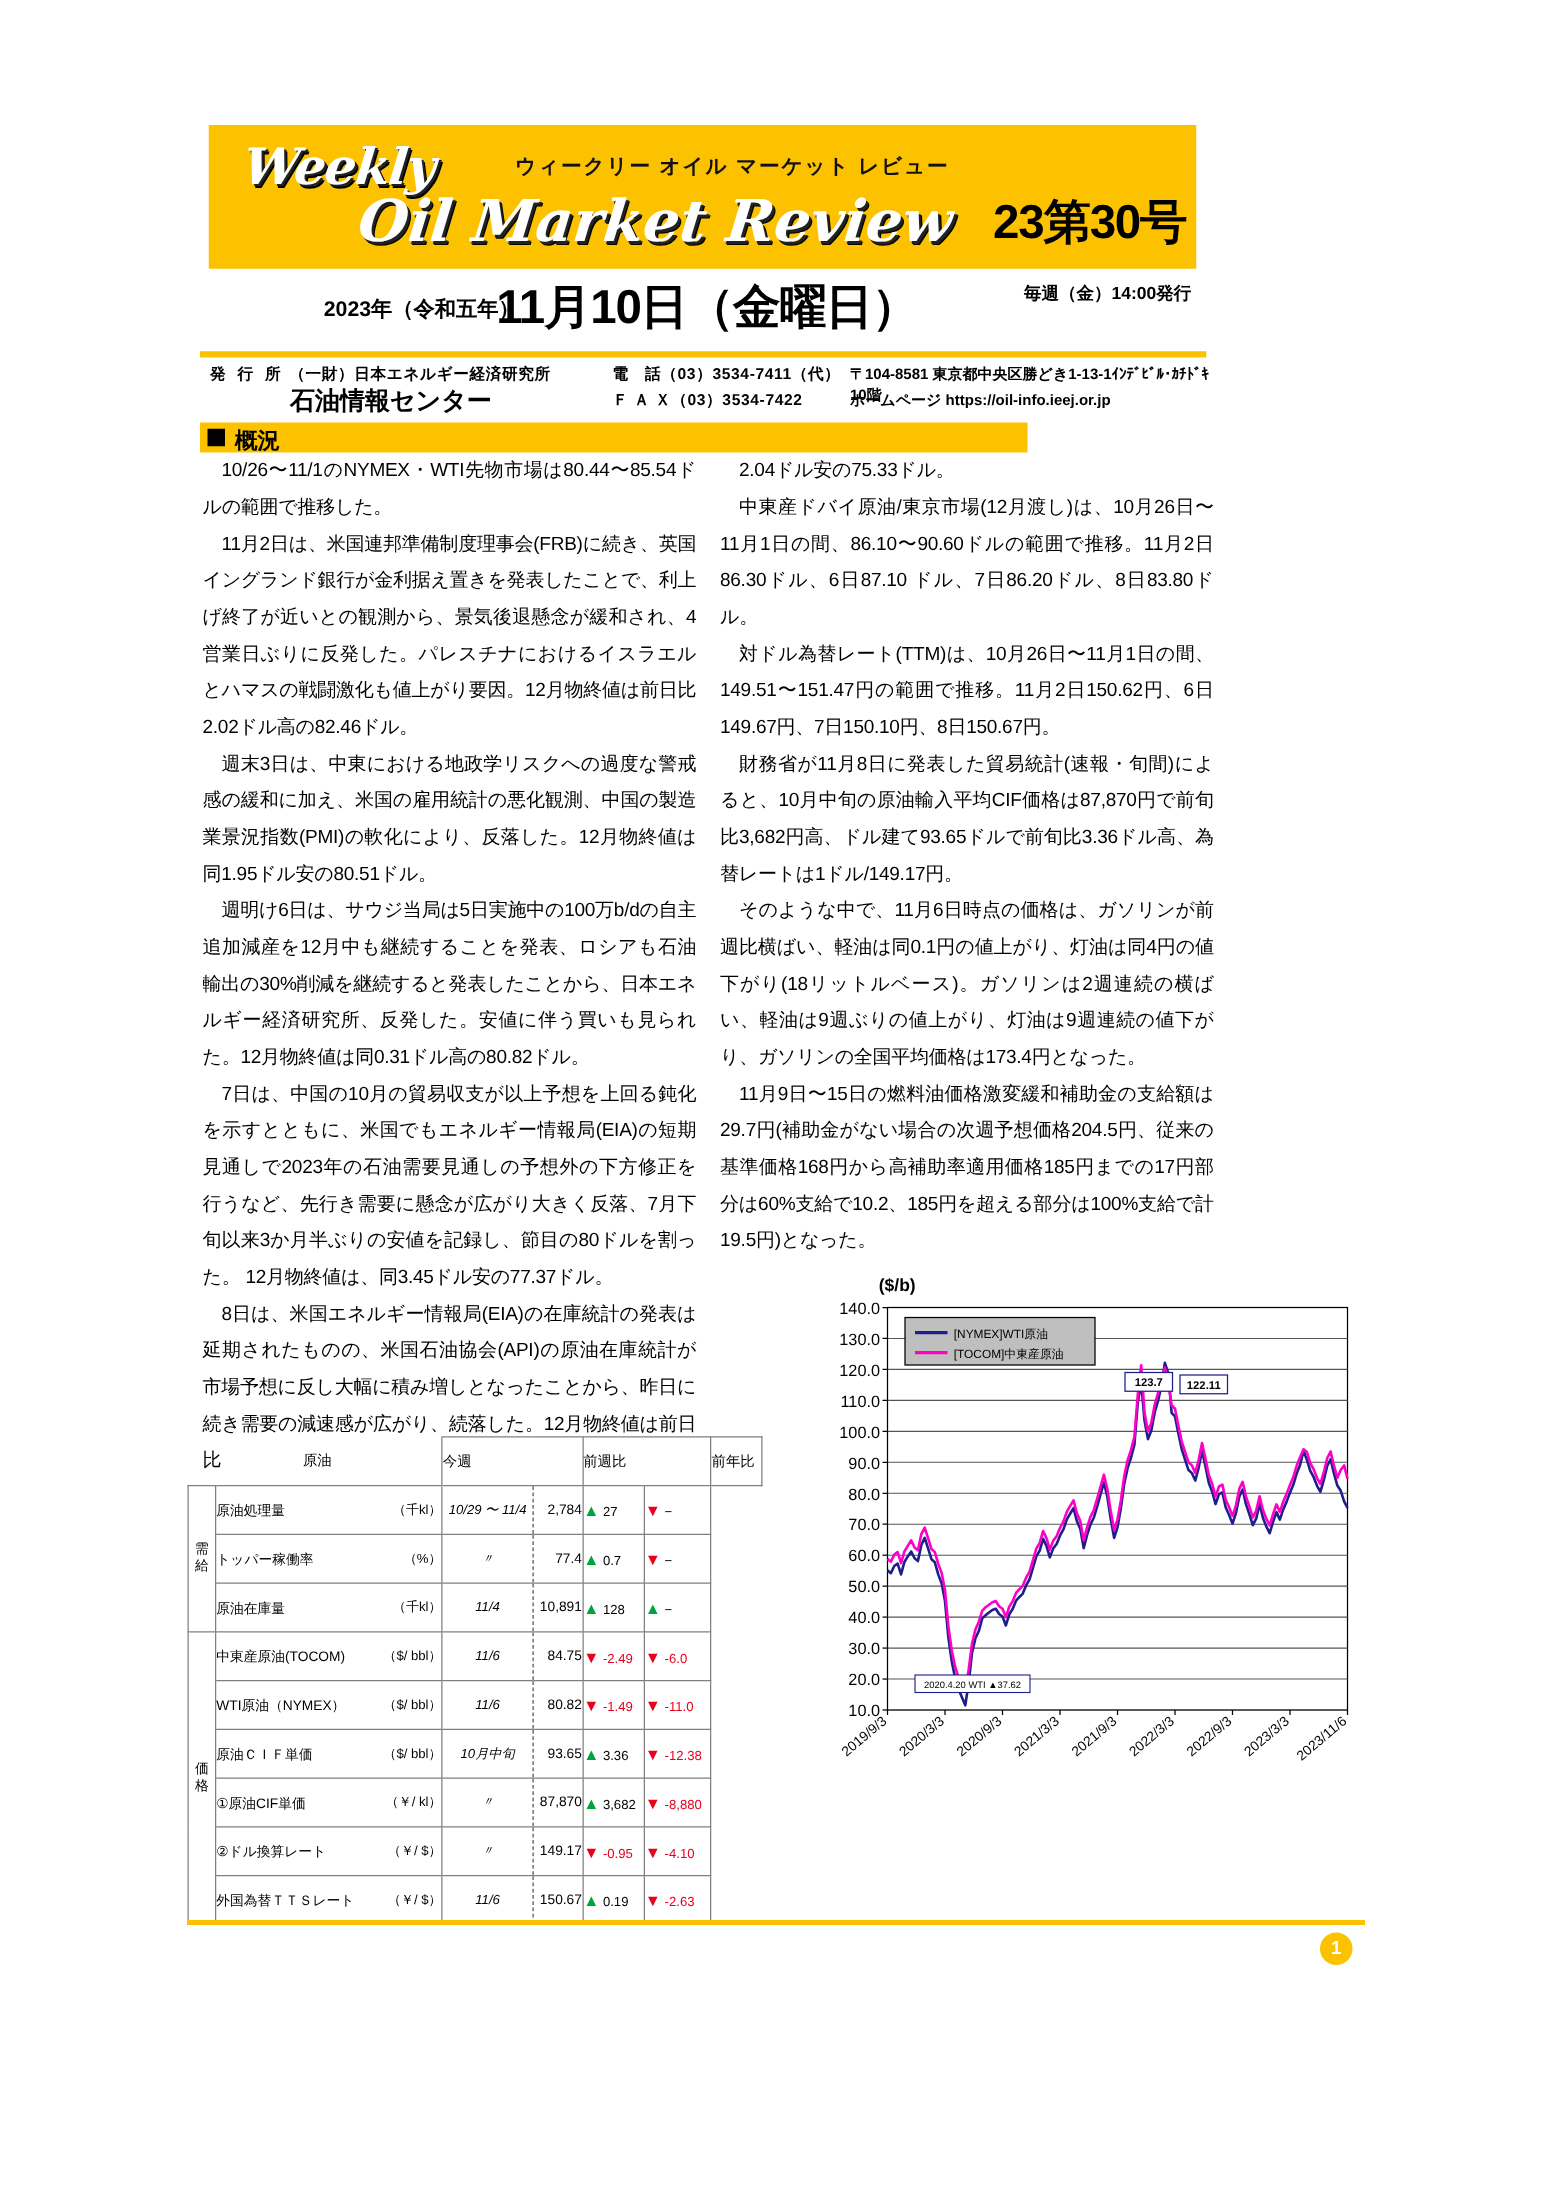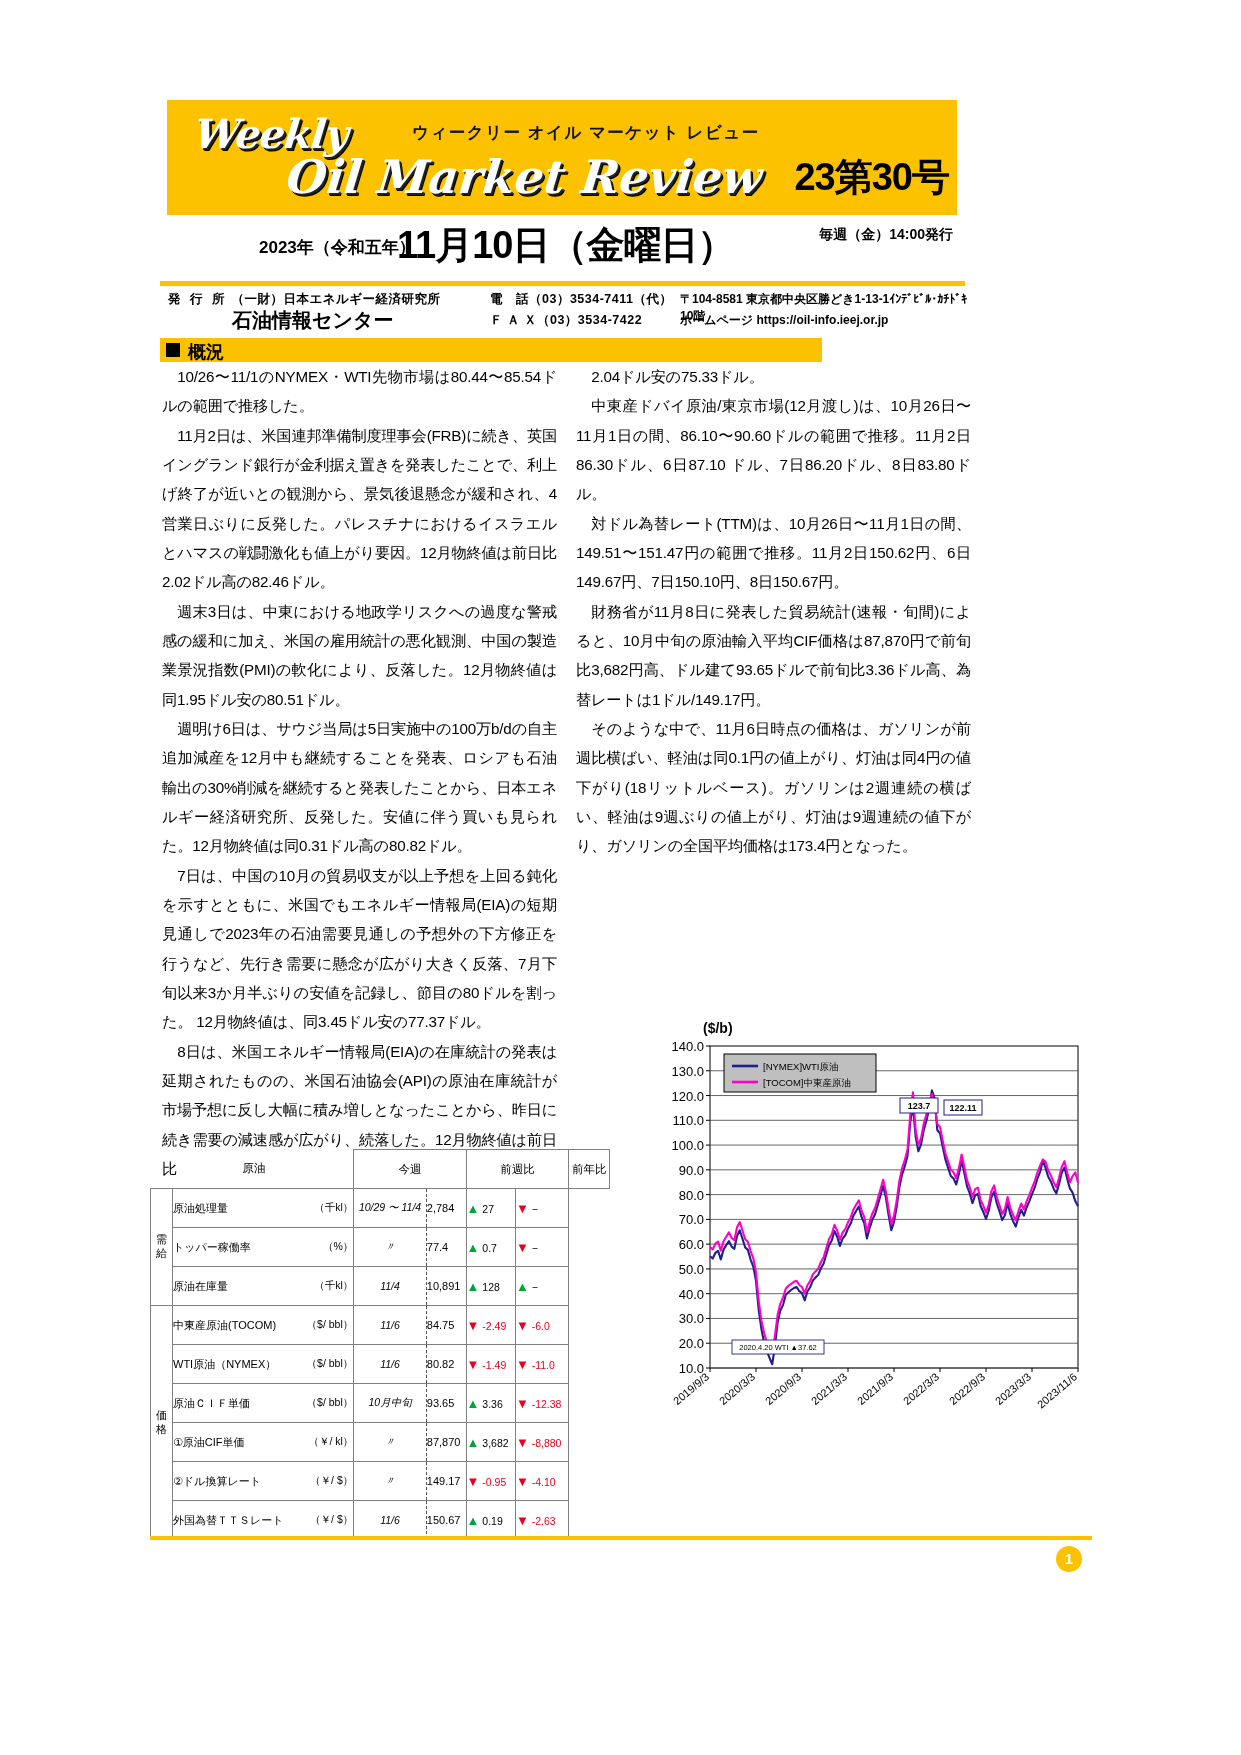--- a/index.html
+++ b/index.html
@@ -109,30 +109,30 @@
   .tbl-wrap { position:absolute; left:150px; top:1149px; width:460px; }
   table.data {
     border-collapse:collapse; width:460px;
     font-size:10.5px;
   }
   table.data td {
     border:1px solid #808080;
     padding:0; height:39px;
     vertical-align:middle;
   }
-  .hdr-row td { height:33px; text-align:center; font-size:11.5px; border-top:none;}
+  .hdr-row td { height:33px; text-align:left; font-size:11.5px; border-top:none;}
   .hdr-row td.blank { border-left:none; border-top:none; text-align:center; padding-left:4px;}
   .cat {
     width:22px; text-align:center; font-size:11px;
     line-height:1.25;
   }
   .nm { padding-left:6px; font-size:11px; white-space:nowrap; }
   .unit { text-align:right; padding-right:8px; font-size:10.5px; white-space:nowrap;}
   .dt  { text-align:center; font-size:10.5px; white-space:nowrap;font-style:italic; }
-  .val { text-align:left; padding-right:3px; font-size:11px; white-space:nowrap; }
+  .val { text-align:right; padding-right:3px; font-size:11px; white-space:nowrap; }
   .chg { text-align:left; padding-left:2px; font-size:10.5px; white-space:nowrap;}
   .up   { color:#00A33C; font-size:13px; }
   .down { color:#E8001C; font-size:13px; }
   .dashed-l { border-left:1px dashed #555 !important; }
   .nb-r { border-right:none !important; }
   .nb-l { border-left:none !important; }
 
   
   .chart-box { position:absolute; left:648px; top:1020px; width:440px; height:420px; }
   .chart-unit { position:absolute; left:55px; top:0px; font-size:14px; font-weight:bold;}
@@ -189,20 +189,21 @@
       <p>週明け6日は、サウジ当局は5日実施中の100万b/dの自主追加減産を12月中も継続することを発表、ロシアも石油輸出の30%削減を継続すると発表したことから、日本エネルギー経済研究所、反発した。安値に伴う買いも見られた。12月物終値は同0.31ドル高の80.82ドル。</p>
       <p>7日は、中国の10月の貿易収支が以上予想を上回る鈍化を示すとともに、米国でもエネルギー情報局(EIA)の短期見通しで2023年の石油需要見通しの予想外の下方修正を行うなど、先行き需要に懸念が広がり大きく反落、7月下旬以来3か月半ぶりの安値を記録し、節目の80ドルを割った。 12月物終値は、同3.45ドル安の77.37ドル。</p>
       <p>8日は、米国エネルギー情報局(EIA)の在庫統計の発表は延期されたものの、米国石油協会(API)の原油在庫統計が市場予想に反し大幅に積み増しとなったことから、昨日に続き需要の減速感が広がり、続落した。12月物終値は前日比</p>
     </div>
   <div class="col right" id="col-right">
       <p>2.04ドル安の75.33ドル。</p>
       <p>中東産ドバイ原油/東京市場(12月渡し)は、10月26日〜11月1日の間、86.10〜90.60ドルの範囲で推移。11月2日86.30ドル、6日87.10 ドル、7日86.20ドル、8日83.80ドル。</p>
       <p>対ドル為替レート(TTM)は、10月26日〜11月1日の間、149.51〜151.47円の範囲で推移。11月2日150.62円、6日149.67円、7日150.10円、8日150.67円。</p>
       <p>財務省が11月8日に発表した貿易統計(速報・旬間)によると、10月中旬の原油輸入平均CIF価格は87,870円で前旬比3,682円高、ドル建て93.65ドルで前旬比3.36ドル高、為替レートは1ドル/149.17円。</p>
       <p>そのような中で、11月6日時点の価格は、ガソリンが前週比横ばい、軽油は同0.1円の値上がり、灯油は同4円の値下がり(18リットルベース)。ガソリンは2週連続の横ばい、軽油は9週ぶりの値上がり、灯油は9週連続の値下がり、ガソリンの全国平均価格は173.4円となった。</p>
+      <p>11月9日〜15日の燃料油価格激変緩和補助金の支給額は29.7円(補助金がない場合の次週予想価格204.5円、従来の基準価格168円から高補助率適用価格185円までの17円部分は60%支給で10.2、185円を超える部分は100%支給で計19.5円)となった。</p>
     </div>
 
   <div class="tbl-wrap">
     <table class="data" id="data-table">
       <tbody id="data-tbody">
           <tr class="hdr-row">
             <td class="blank" colspan="3" style="border-left: none; border-bottom: none;">原油</td>
             <td colspan="2">今週</td>
             <td colspan="2">前週比</td>
             <td colspan="2">前年比</td>

